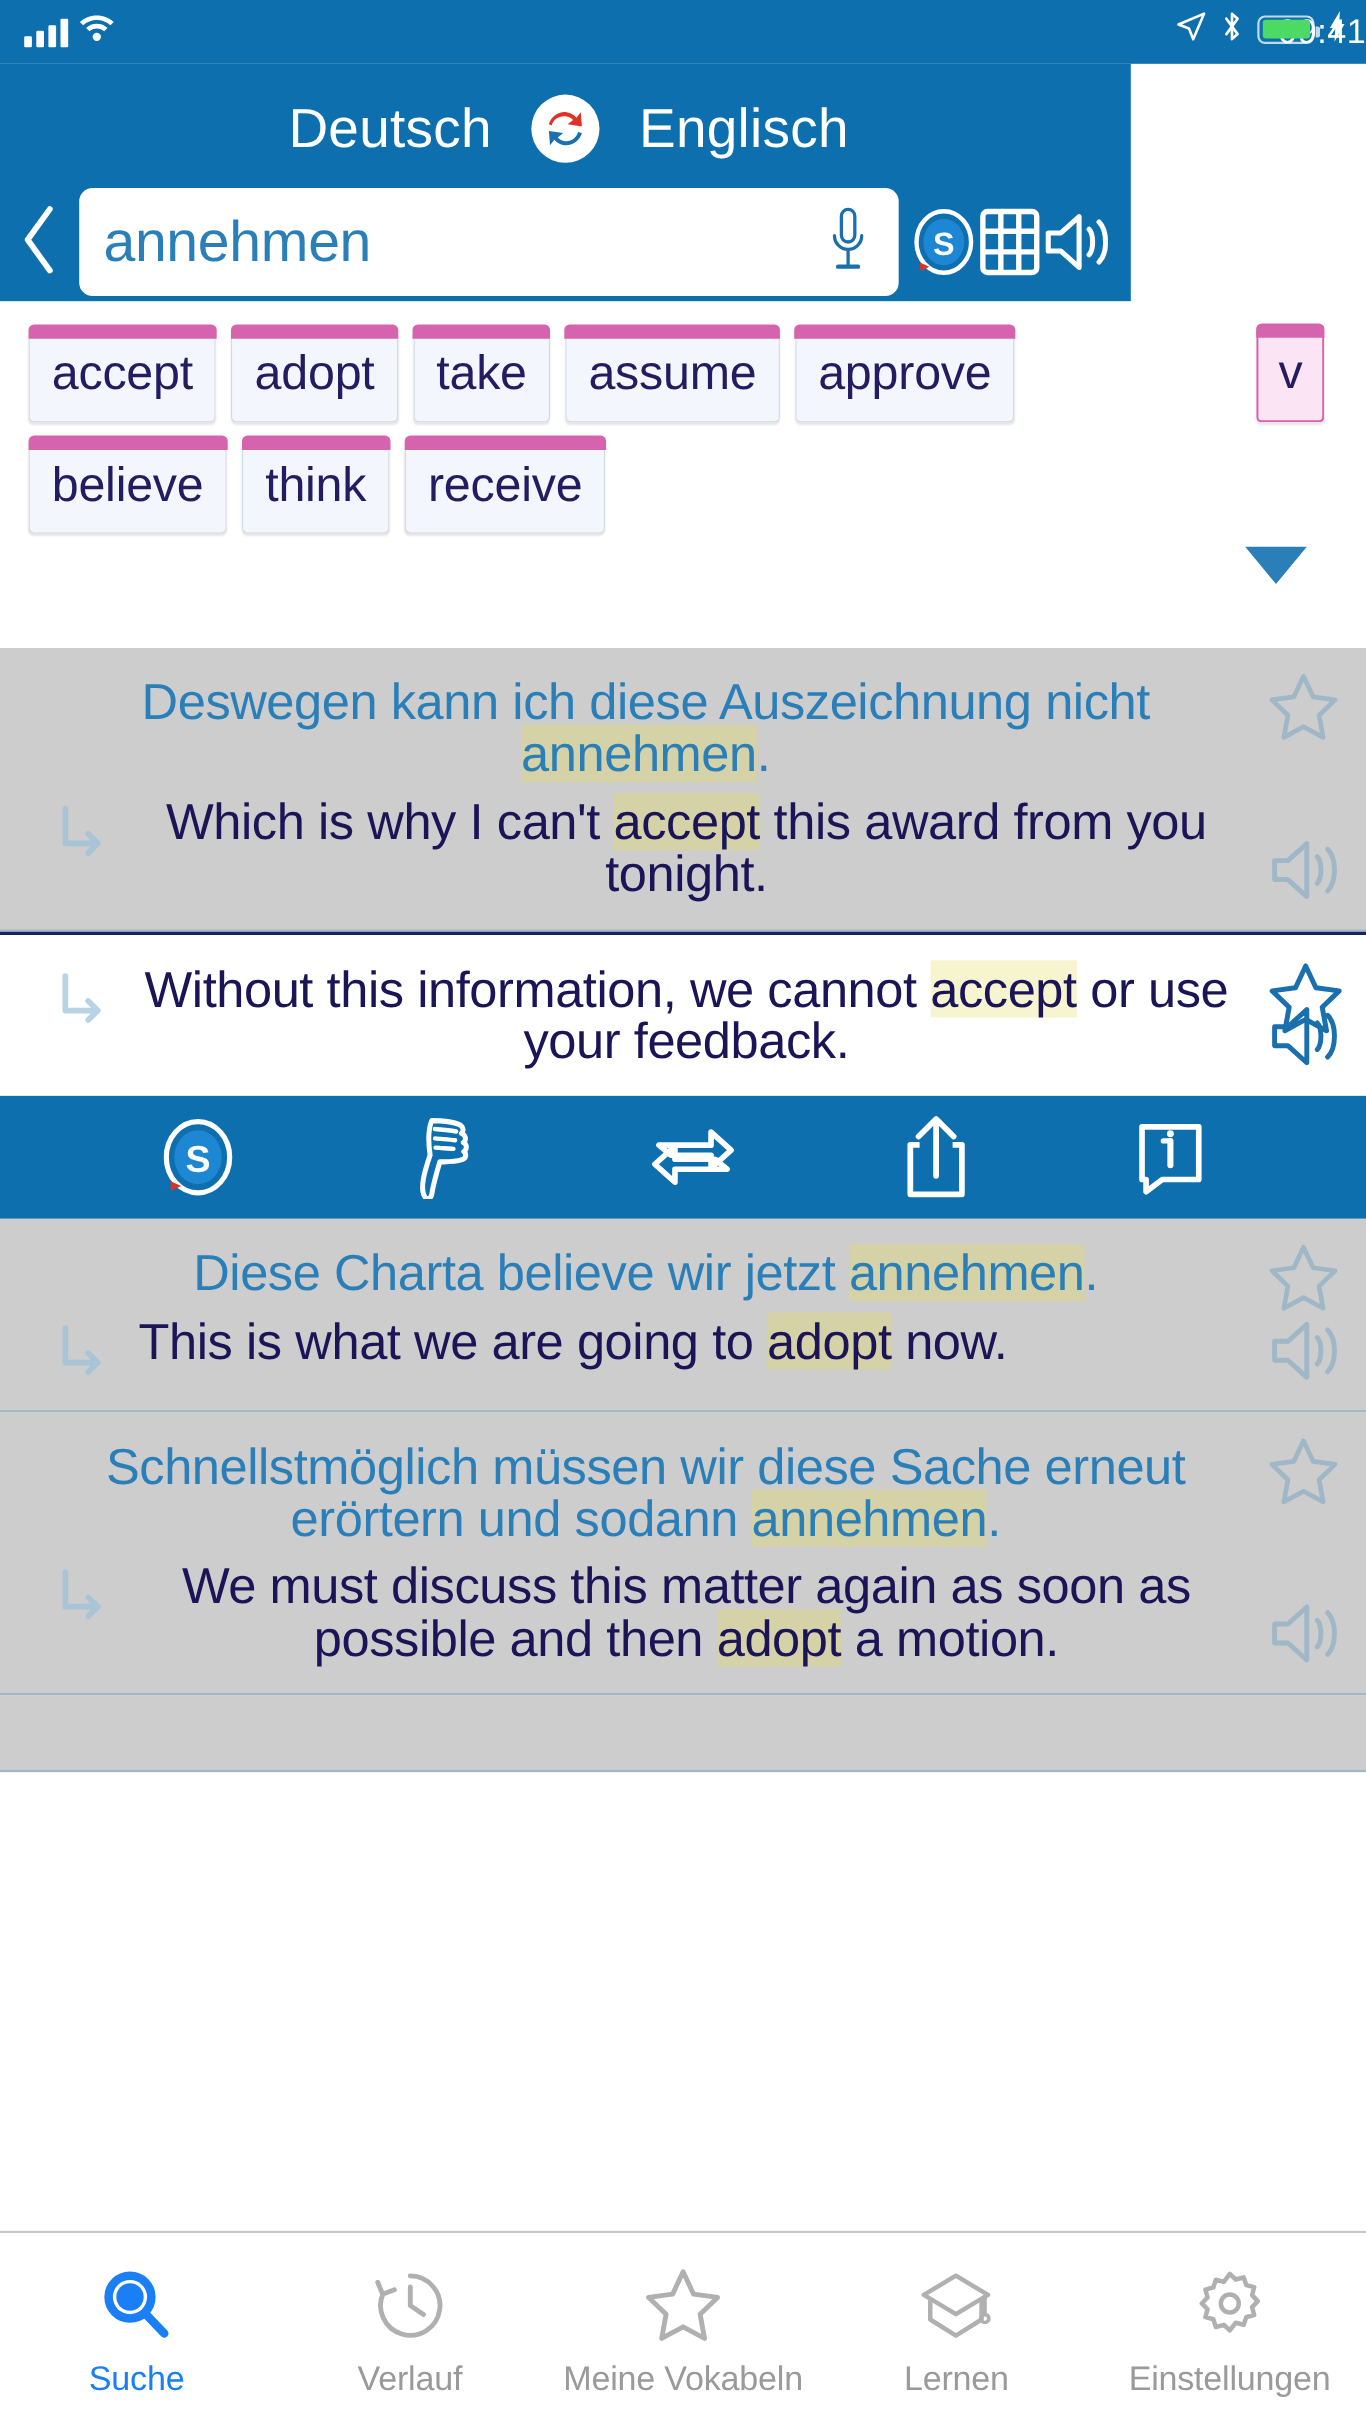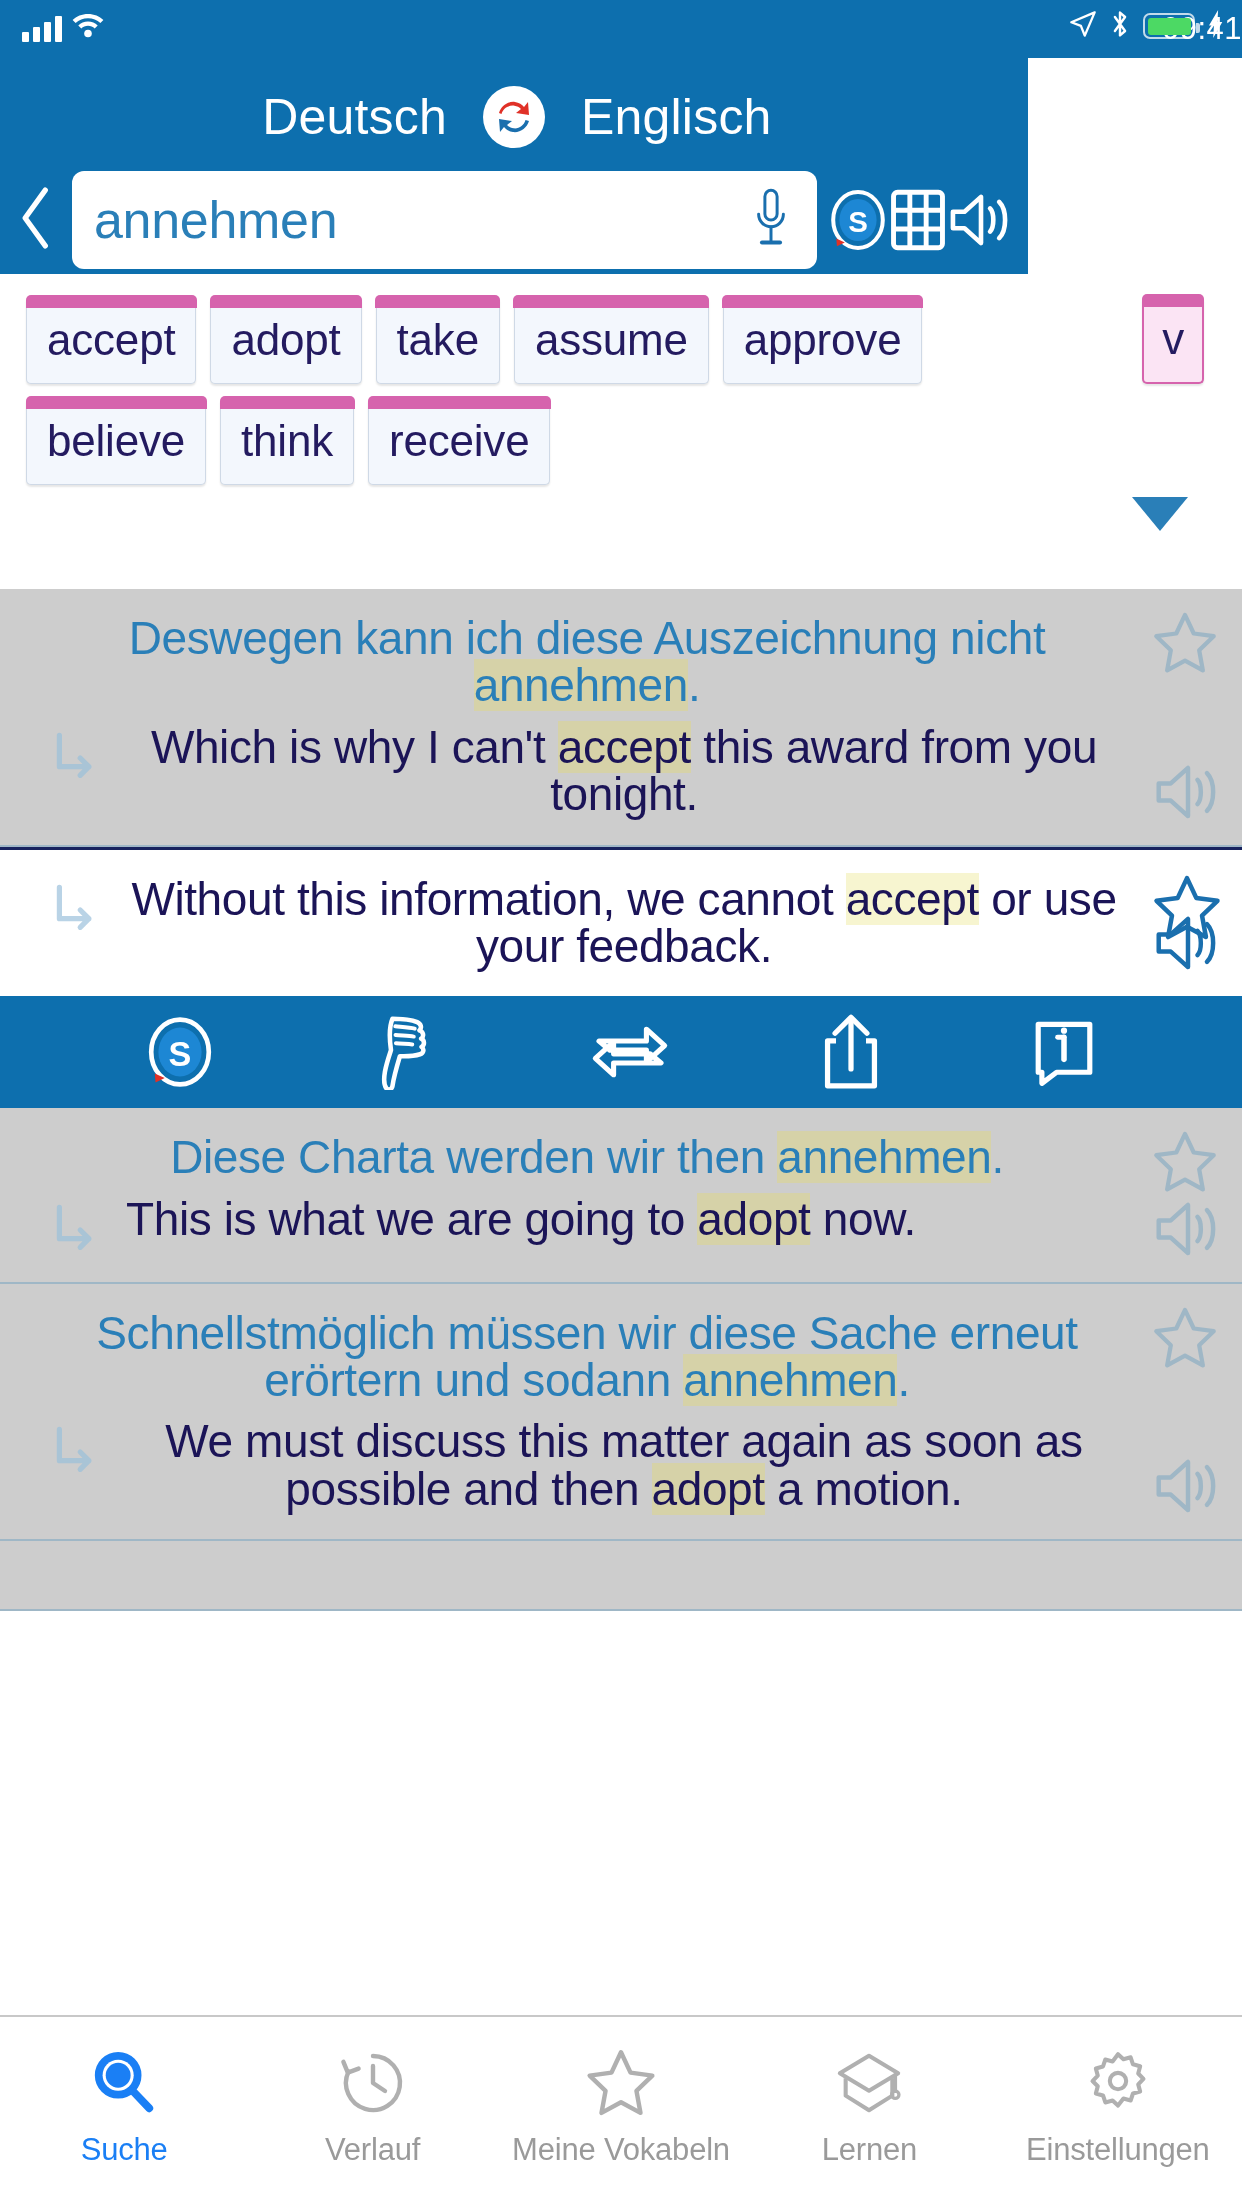--- a/index.html
+++ b/index.html
@@ -143,21 +143,21 @@
   
   .actionbar {
     background:#0d6fae; height:112px;
     display:flex; align-items:center; justify-content:space-around;
     padding:0 70px;
   }
   .actionbar > div { display:flex; align-items:center; justify-content:center; }
 
   
   .tabbar {
-    position:absolute; bottom:13px; left:0; width:1242px; height:180px;
+    position:absolute; bottom:0; left:0; width:1242px; height:180px;
     background:#fff; border-top:2px solid #c8c8c8;
     display:flex; align-items:center;
   }
   .tab { flex:1; display:flex; flex-direction:column; align-items:center; gap:10px; }
   .tab .ticon { height:78px; display:flex; align-items:center; justify-content:center; }
   .tab .tlabel { font-size:31px; color:#9a9a9a; letter-spacing:-0.2px; }
   .tab.active .tlabel { color:#1a7ff5; }
 </style>
 </head>
 <body>
@@ -363,21 +363,21 @@
         <svg width="68" height="70" viewBox="0 0 36 38">
           <path d="M4 4h28v26H14l-8 6v-6H4z" fill="none" stroke="#fff" stroke-width="2.8" stroke-linejoin="round"></path>
           <path d="M18 11v12" stroke="#fff" stroke-width="3" stroke-linecap="round"></path>
           <circle cx="18" cy="7.4" r="1.7" fill="#fff"></circle>
           <path d="M14.5 11h3.5" stroke="#fff" stroke-width="2.6" stroke-linecap="round"></path>
         </svg>
       </div>
     </div>
 
     <div class="ex">
-      <div class="src-line"><span>Diese Charta werden wir then </span><mark class="hl">annehmen</mark><span>.</span></div>
+      <div class="src-line"><span>Diese Charta believe wir jetzt </span><mark class="hl">annehmen</mark><span>.</span></div>
       <div class="trg-wrap">
         <span class="arrow">
           <svg width="46" height="52" viewBox="0 0 26 30">
               <path d="M4 2v18h17m-5-5l5 5-5 5" fill="none" stroke="#a9c4d6" stroke-width="3" stroke-linecap="round" stroke-linejoin="round"></path>
             </svg>
         </span>
         <span class="trg-line"><span>This is what we are going to </span><mark class="hl">adopt</mark><span> now.</span></span>
       </div>
       <span class="star">
         <svg width="66" height="64" viewBox="0 0 34 33">

